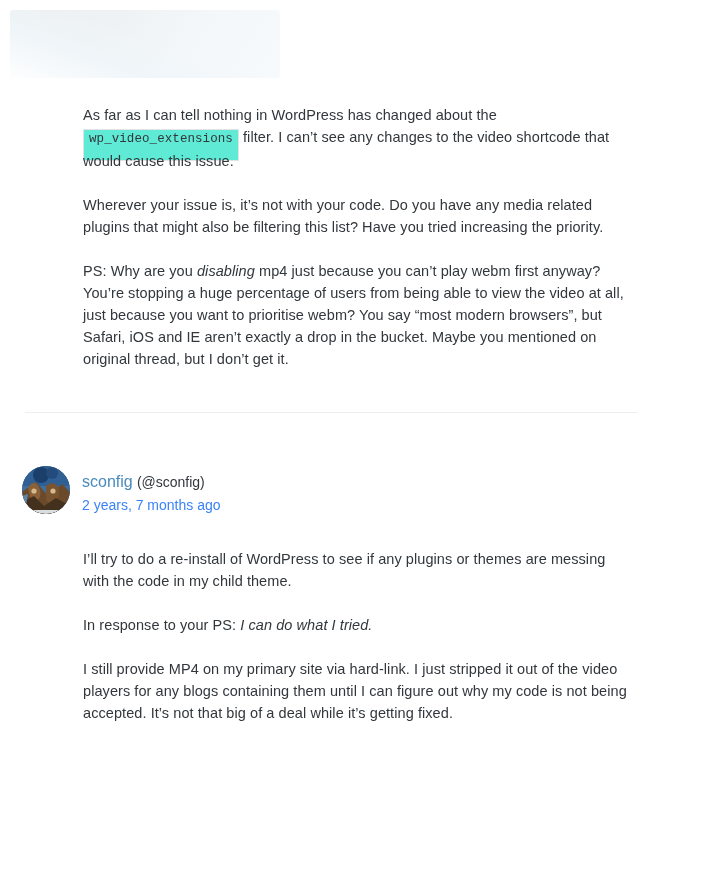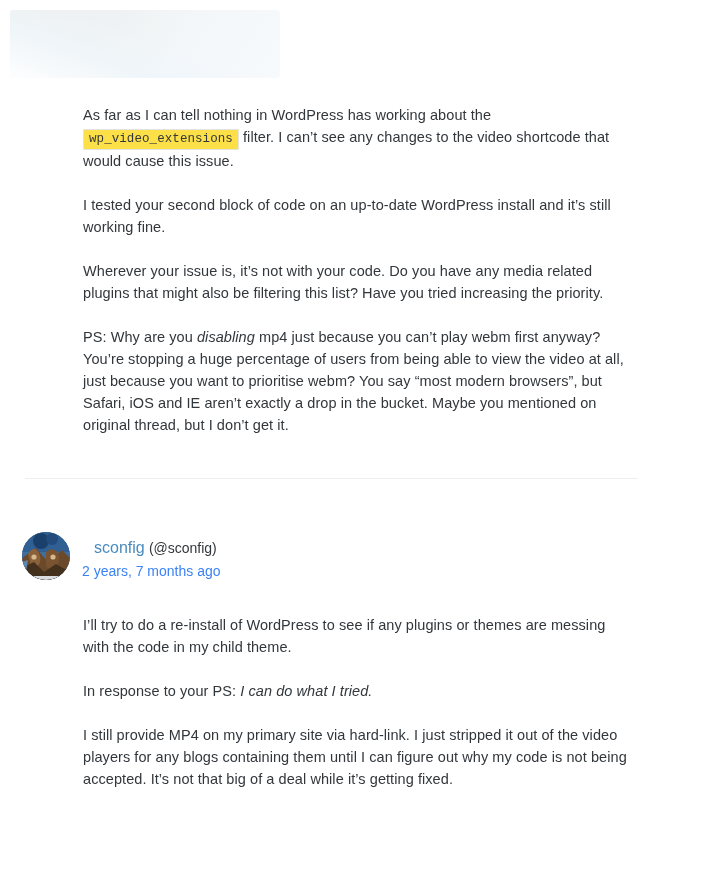--- a/index.html
+++ b/index.html
@@ -57,23 +57,23 @@
     font-size: 14.5px;
     line-height: 22px;
     color: #32373c;
     letter-spacing: 0.005em;
   }
   .reply-body p:last-child { margin-bottom: 0; }
 
   code.inline-code {
     font-family: "Liberation Mono", "DejaVu Sans Mono", monospace;
     font-size: 12.5px;
-    background: #fde047;
+    background: #5eead4;
     border: 1px solid #e3e3e3;
-    padding: 2px 5px 3px 5px;
+    padding: 2px 5px 14px 5px;
     color: #32373c;
     border-radius: 2px;
     white-space: nowrap;
   }
 
   em { font-style: italic; }
 
   .divider {
     height: 1px;
     background: #eceef0;
@@ -99,21 +99,20 @@
     background: #2b4a6f;
   }
   .avatar svg { display: block; width: 48px; height: 48px; }
 
   .author-meta {
     padding-top: 4px;
     line-height: 23px;
   }
   .author-line {
     font-size: 15px;
-    margin-left: 12px;
   }
   .author-name {
     color: #4a8bbd;
     text-decoration: none;
     font-size: 16px;
   }
   .author-handle {
     color: #32373c;
     font-size: 14px;
   }
@@ -126,22 +125,21 @@
 </style>
 </head>
 <body>
 
 <div class="ghost-block"></div>
 
 <div class="thread" style="top:104px;">
 
   <div class="reply">
     <div class="reply-body" id="reply-1-body">
-        <p><span>As far as I can tell nothing in WordPress has working about the </span><code class="inline-code">wp_video_extensions</code><span> filter. I can’t see any changes to the video shortcode that would cause this issue.</span></p>
-        <p><span>I tested your second block of code on an up-to-date WordPress install and it’s still working fine.</span></p>
+        <p><span>As far as I can tell nothing in WordPress has changed about the </span><code class="inline-code">wp_video_extensions</code><span> filter. I can’t see any changes to the video shortcode that would cause this issue.</span></p>
         <p><span>Wherever your issue is, it’s not with your code. Do you have any media related plugins that might also be filtering this list? Have you tried increasing the priority.</span></p>
         <p><span>PS: Why are you </span><em>disabling</em><span> mp4 just because you can’t play webm first anyway? You’re stopping a huge percentage of users from being able to view the video at all, just because you want to prioritise webm? You say “most modern browsers”, but Safari, iOS and IE aren’t exactly a drop in the bucket. Maybe you mentioned on original thread, but I don’t get it.</span></p>
       </div>
   </div>
 
   <div class="divider" style="margin-top:42px;"></div>
 
   <div class="reply" style="padding-top:53px;">
     <div class="reply-header">
       <div class="avatar">

